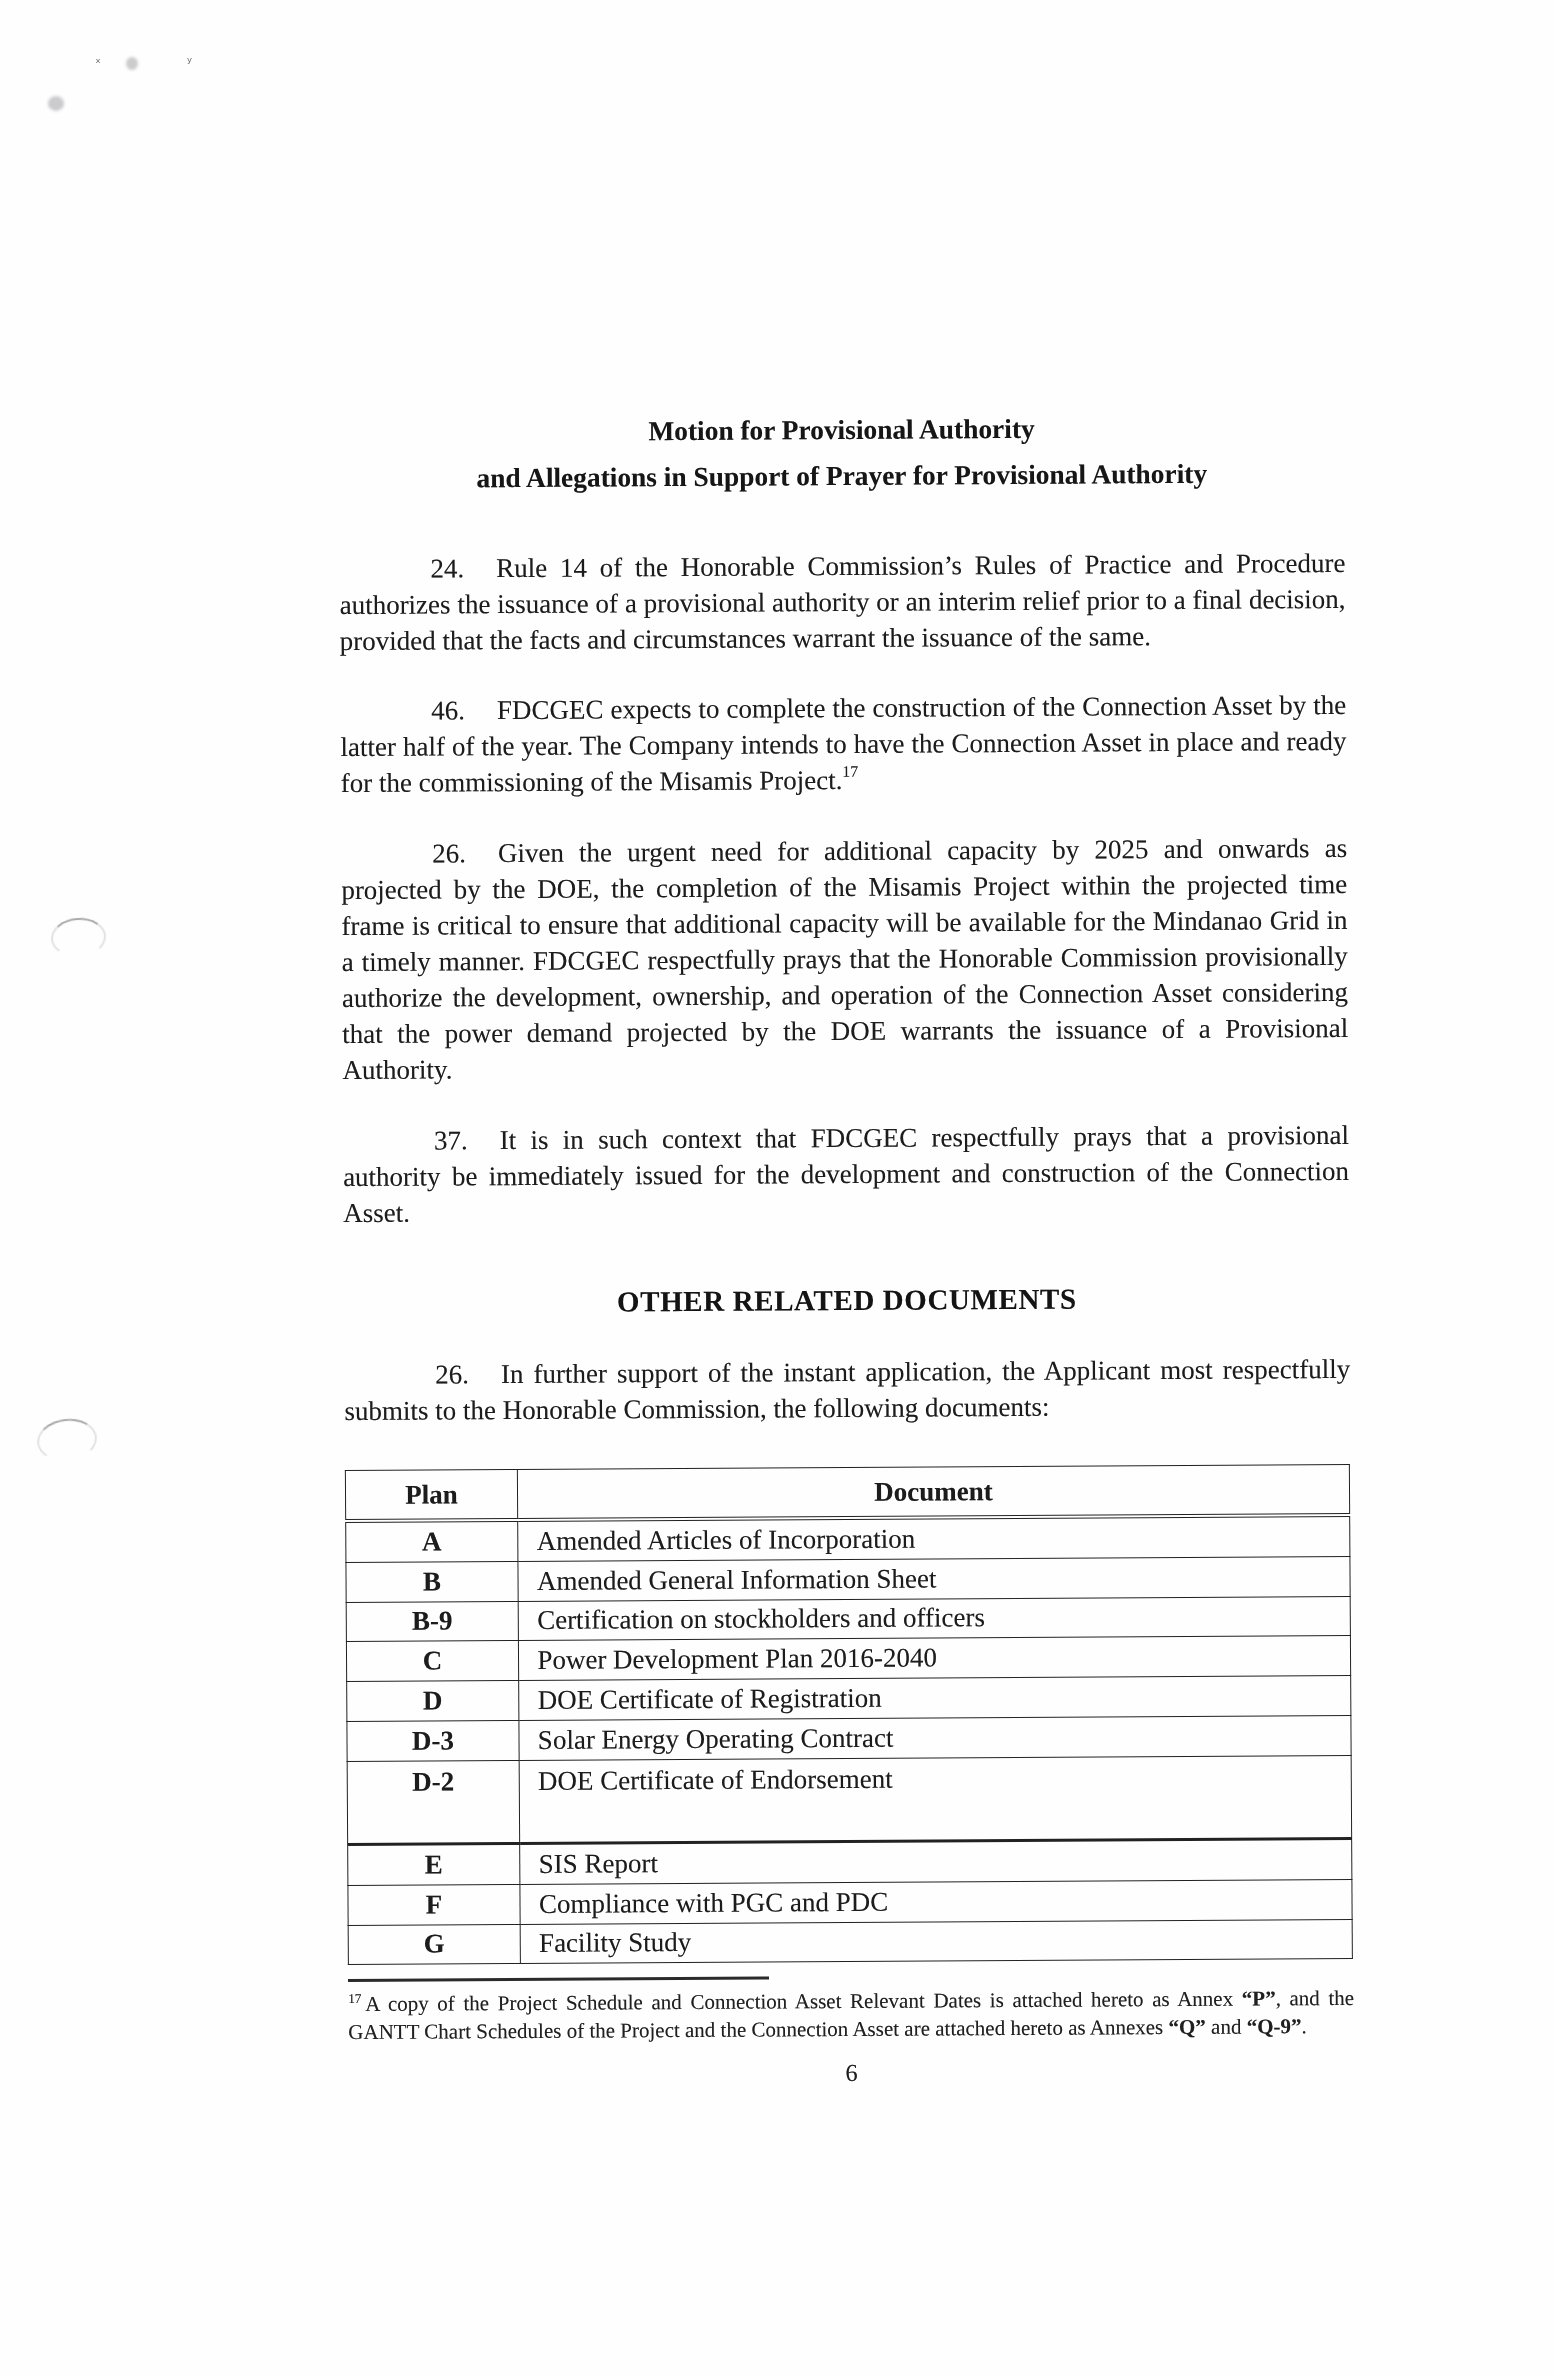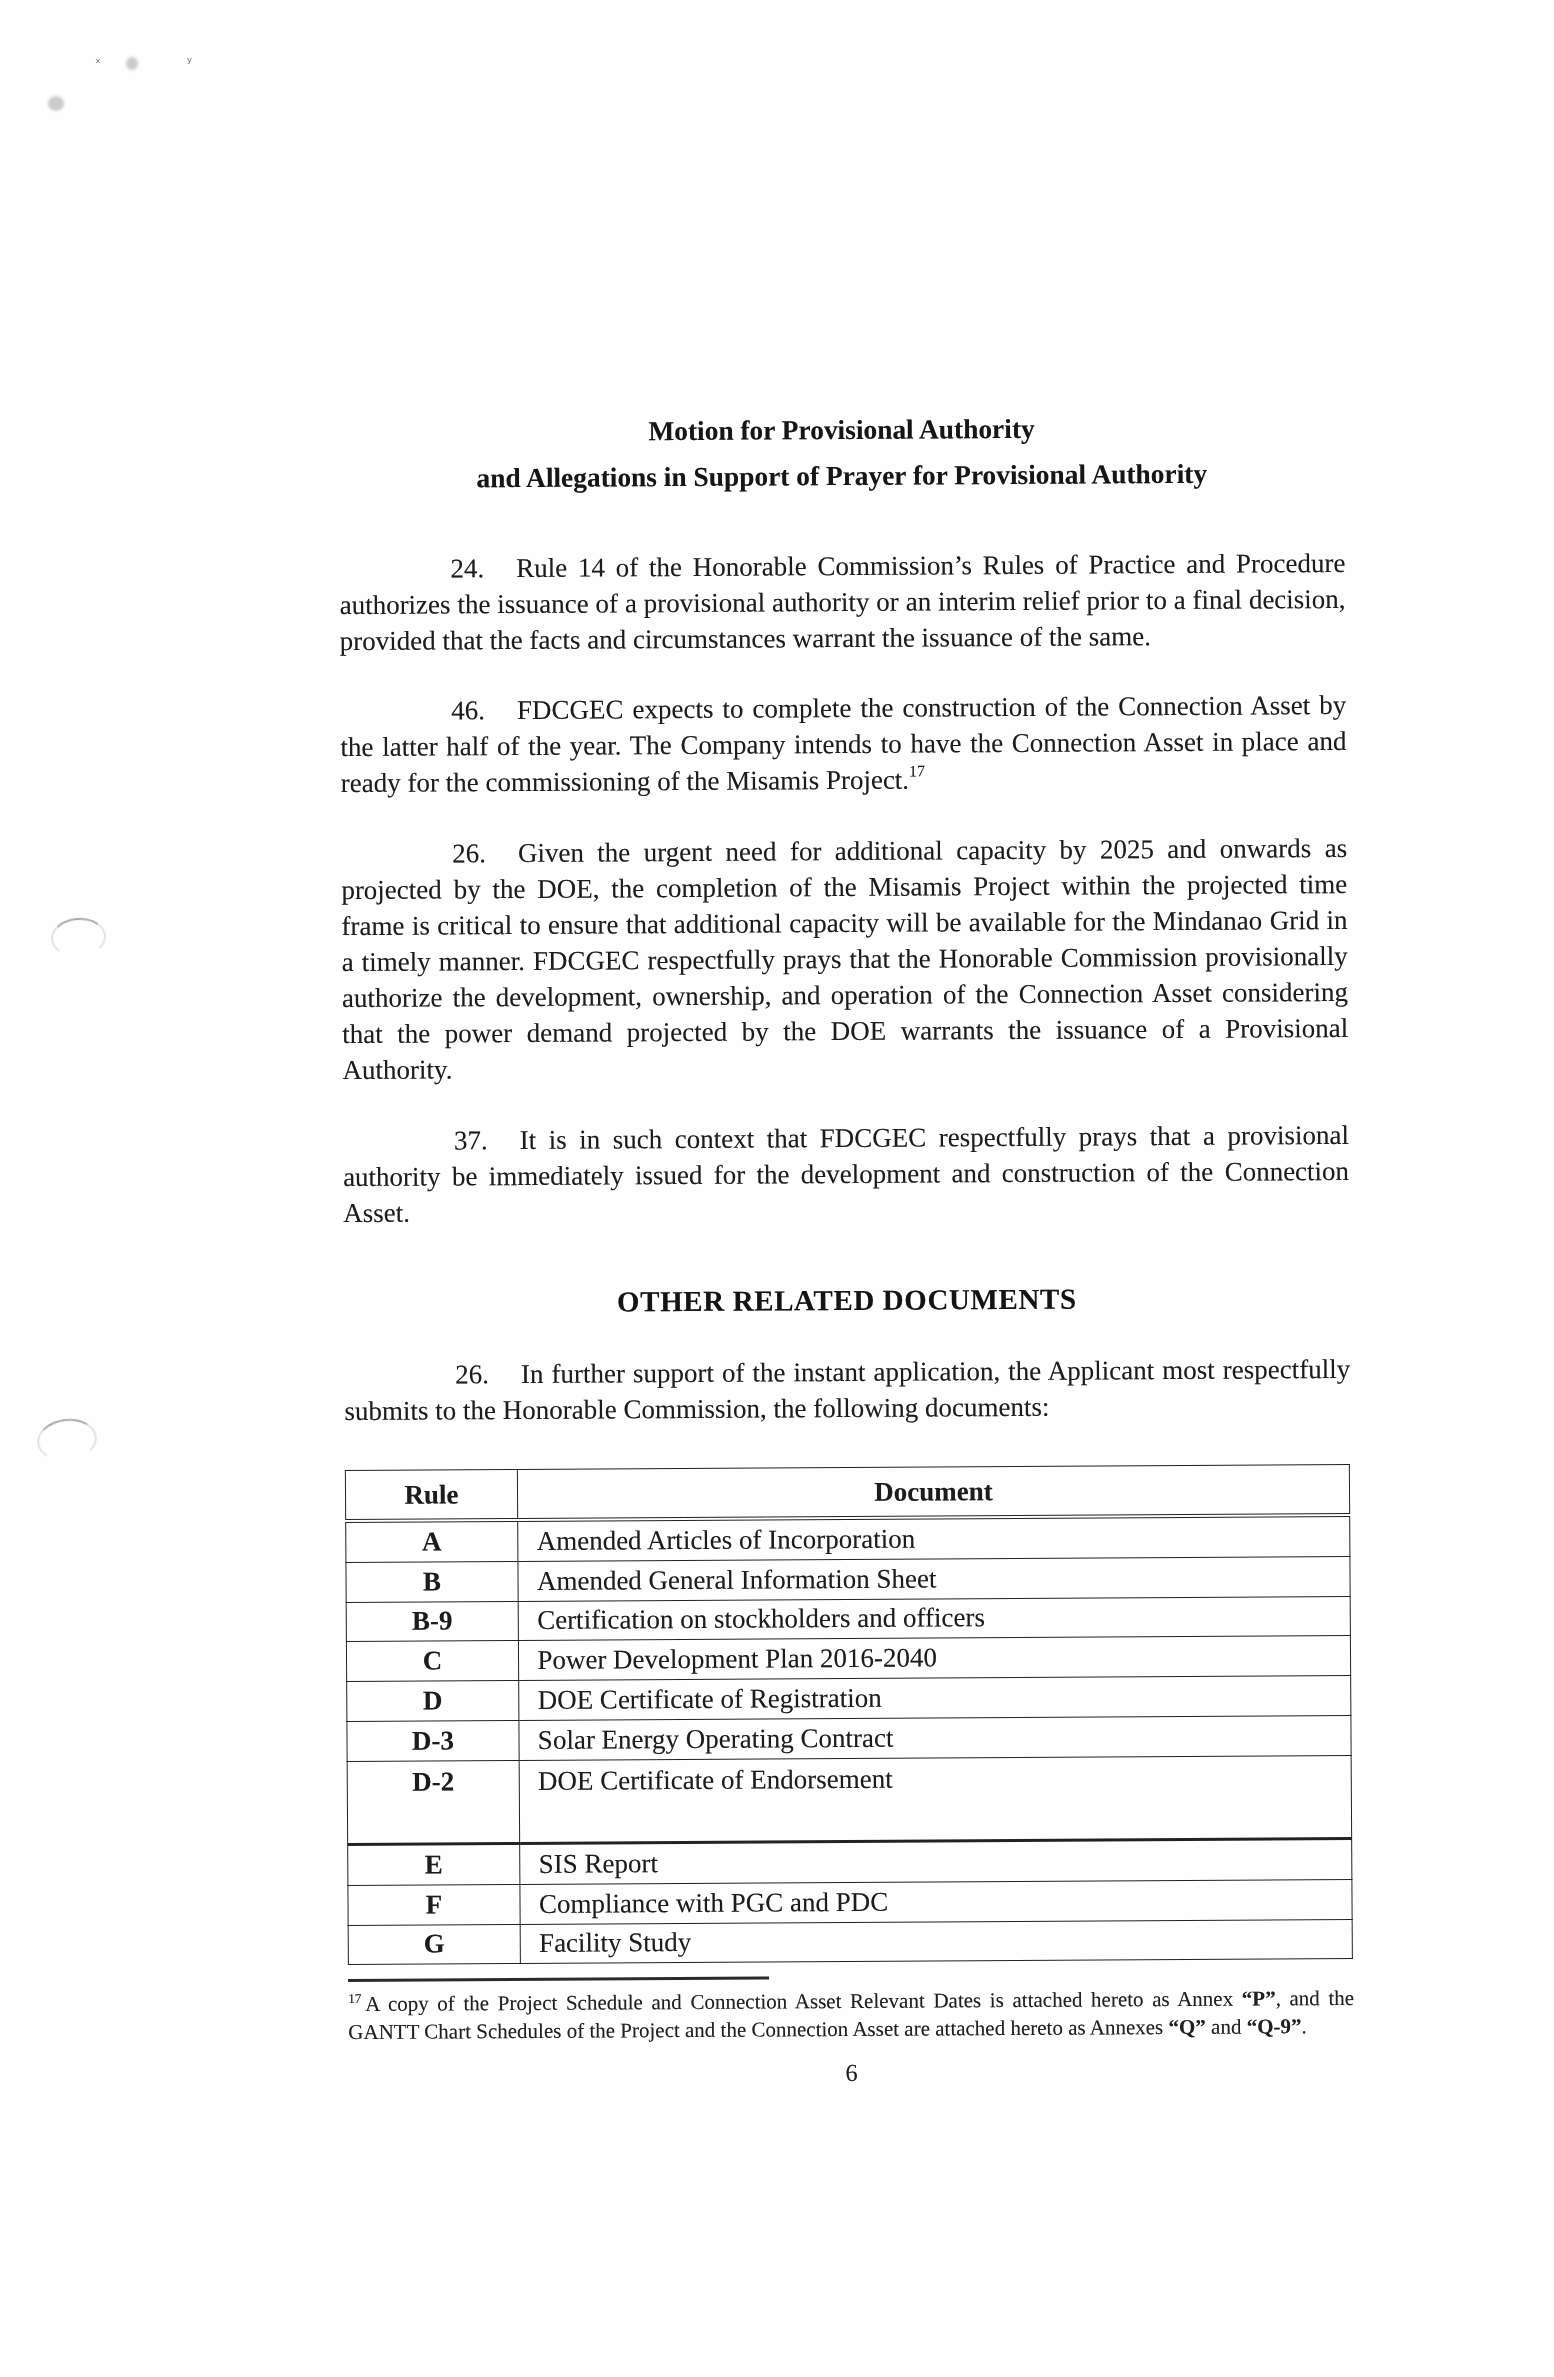--- a/index.html
+++ b/index.html
@@ -35,21 +35,20 @@
   }
   .para {
     margin: 0;
     font-size: 27px;
     line-height: 36px;
     text-align: justify;
     text-indent: 91px;
   }
   .para .pnum {
     padding-right: 32px;
-    margin-left: 20px;
   }
   .p24 { margin-top: 49px; }
   .p25 { margin-top: 34px; }
   .p26 { margin-top: 35px; }
   .p27 { margin-top: 35px; }
   .p26b { margin-top: 37px; }
   sup.fnref {
     font-size: 16px;
     line-height: 0;
     vertical-align: 12.2px;
@@ -172,21 +171,21 @@
 
     <p class="para p27"><span class="pnum">37.</span><span>It is in such context that FDCGEC respectfully prays that a provisional authority be immediately issued for the development and construction of the Connection Asset.</span></p>
 
     <h2 class="section-heading">OTHER RELATED DOCUMENTS</h2>
 
     <p class="para p26b"><span class="pnum">26.</span><span>In further support of the instant application, the Applicant most respectfully submits to the Honorable Commission, the following documents:</span></p>
 
     <table class="annex-table">
       <thead>
         <tr>
-          <th class="col-annex">Rule</th>
+          <th class="col-annex">Plan</th>
           <th class="col-doc">Document</th>
         </tr>
       </thead>
       <tbody>
         <tr>
           <td class="annex-cell">A</td>
           <td class="doc-cell">Amended Articles of Incorporation</td>
         </tr>
         <tr>
           <td class="annex-cell">B</td>

